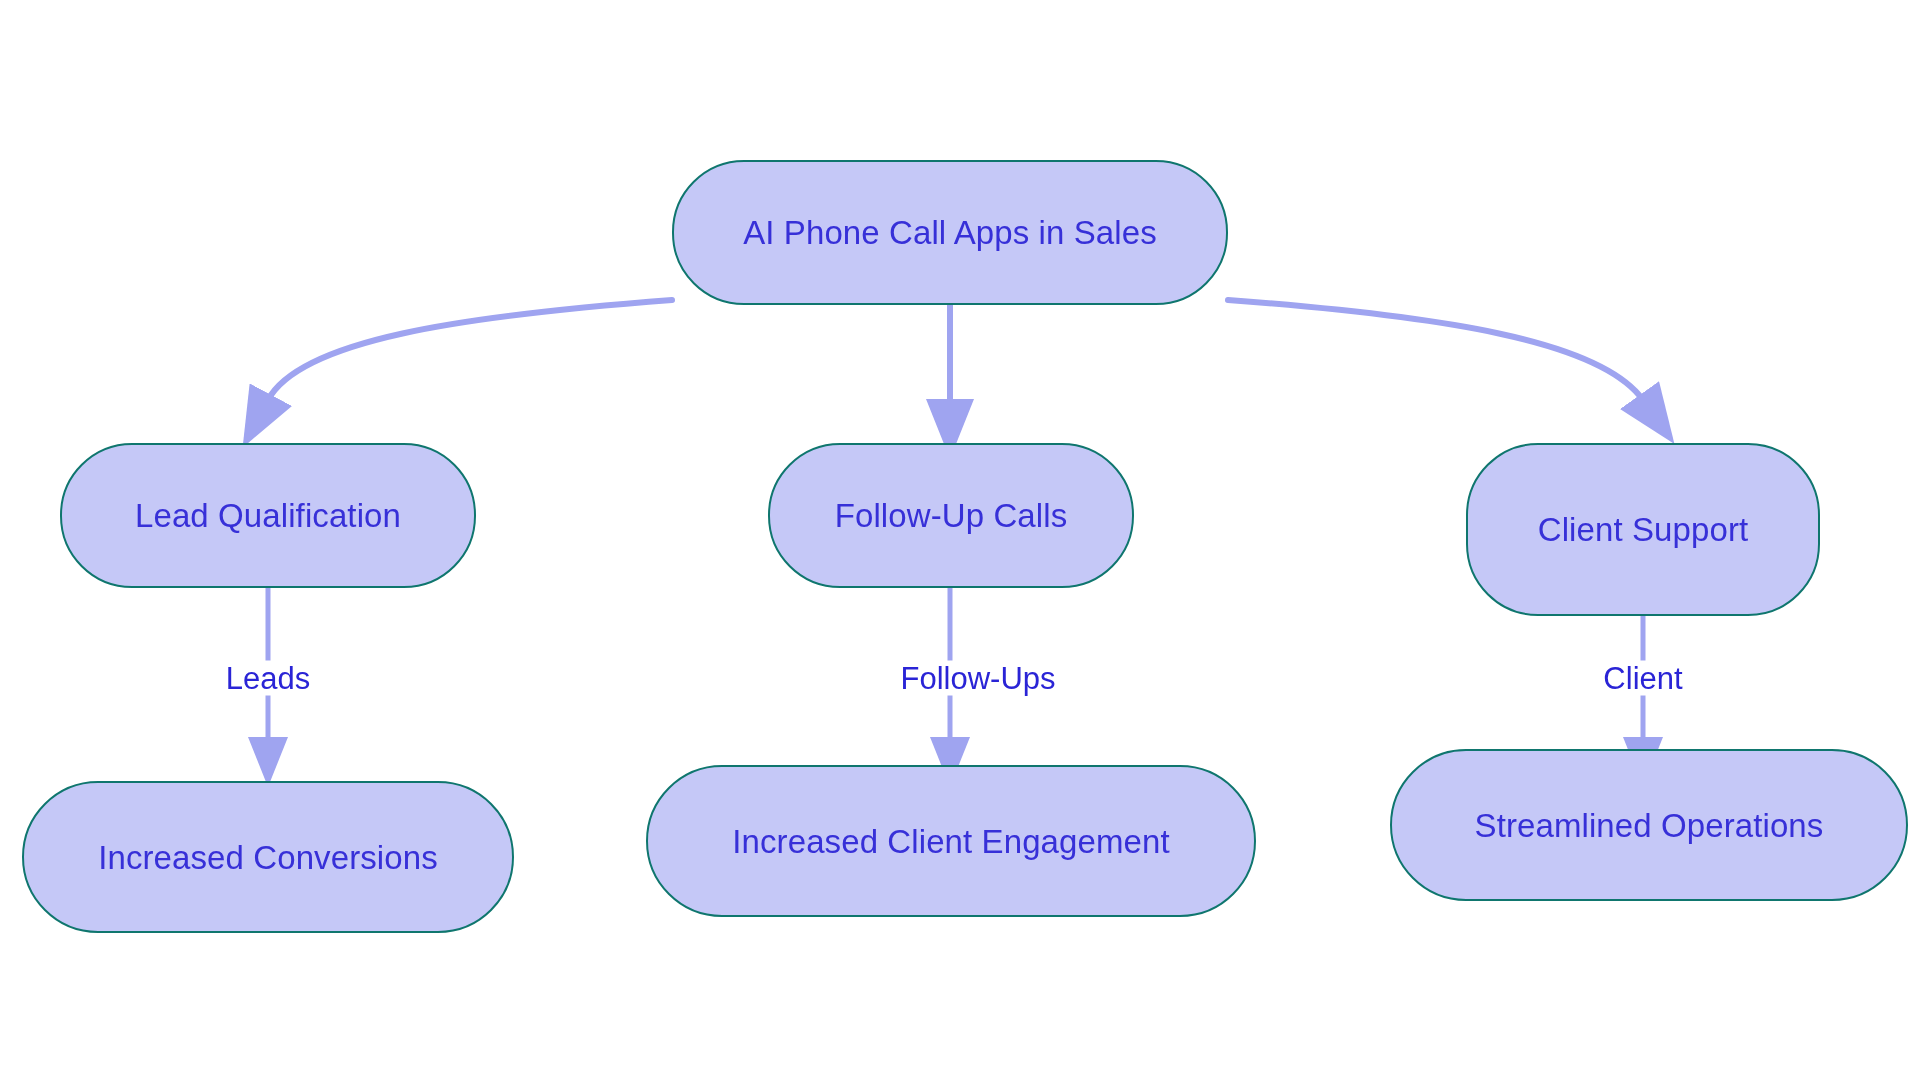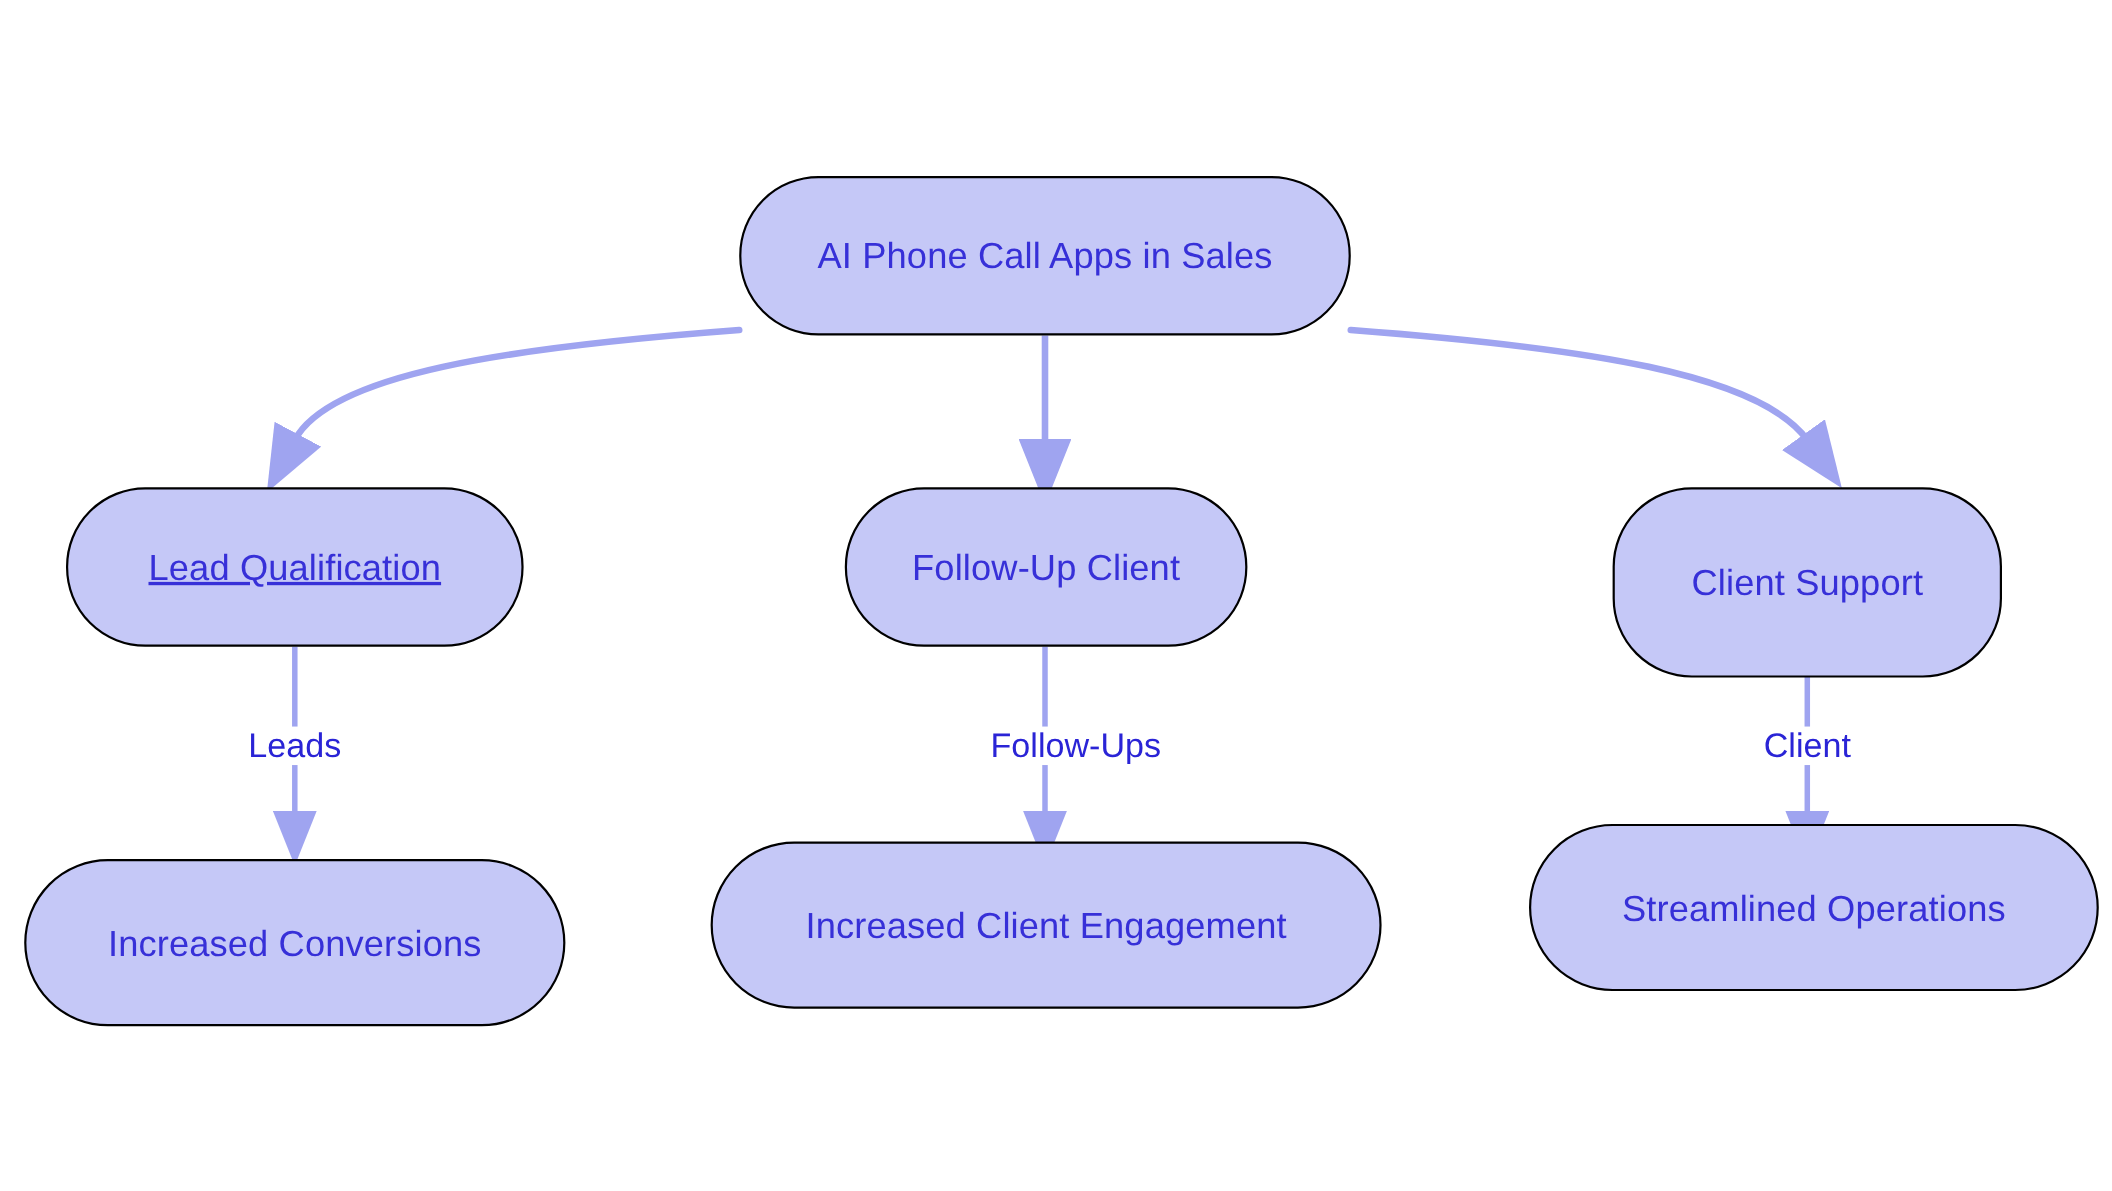--- a/index.html
+++ b/index.html
@@ -27,21 +27,21 @@
     height: 1083px;
     pointer-events: none;
   }
   .node {
     position: absolute;
     box-sizing: border-box;
     display: flex;
     align-items: center;
     justify-content: center;
     background: #c5c8f7;
-    border: 2px solid #000000;
+    border: 2px solid #0f766e;
     border-radius: 70px;
     color: #3730d8;
     font-size: 33px;
     font-weight: 400;
     letter-spacing: 0.1px;
     white-space: nowrap;
     text-align: center;
   }
   .node-label {
     color: #3730d8;
@@ -81,26 +81,26 @@
 
     <path d="M 950,588 L 950,742" fill="none" stroke="#9fa4f0" stroke-width="5" stroke-linecap="butt" marker-end="url(#arrowhead)"></path>
 
     <path d="M 1643,588 L 1643,742" fill="none" stroke="#9fa4f0" stroke-width="5" stroke-linecap="butt" marker-end="url(#arrowhead)"></path>
   </svg>
 
   <div class="node" style="left:672px; top:160px; width:556px; height:145px; border-radius:72px;">
     <span class="node-label">AI Phone Call Apps in Sales</span>
   </div>
 
-  <div class="node" style="left:60px; top:443px; width:416px; height:145px; border-radius:72px;text-decoration:underline;">
+  <div class="node" style="left:60px; top:443px; width:416px; height:145px; border-radius:72px;">
     <span class="node-label">Lead Qualification</span>
   </div>
 
   <div class="node" style="left:768px; top:443px; width:366px; height:145px; border-radius:72px;">
-    <span class="node-label">Follow-Up Client</span>
+    <span class="node-label">Follow-Up Calls</span>
   </div>
 
   <div class="node" style="left:1466px; top:443px; width:354px; height:173px; border-radius:72px;">
     <span class="node-label">Client Support</span>
   </div>
 
   <div class="node" style="left:22px; top:765px; width:492px; height:152px; border-radius:76px;margin-top:16px;">
     <span class="node-label">Increased Conversions</span>
   </div>
 

